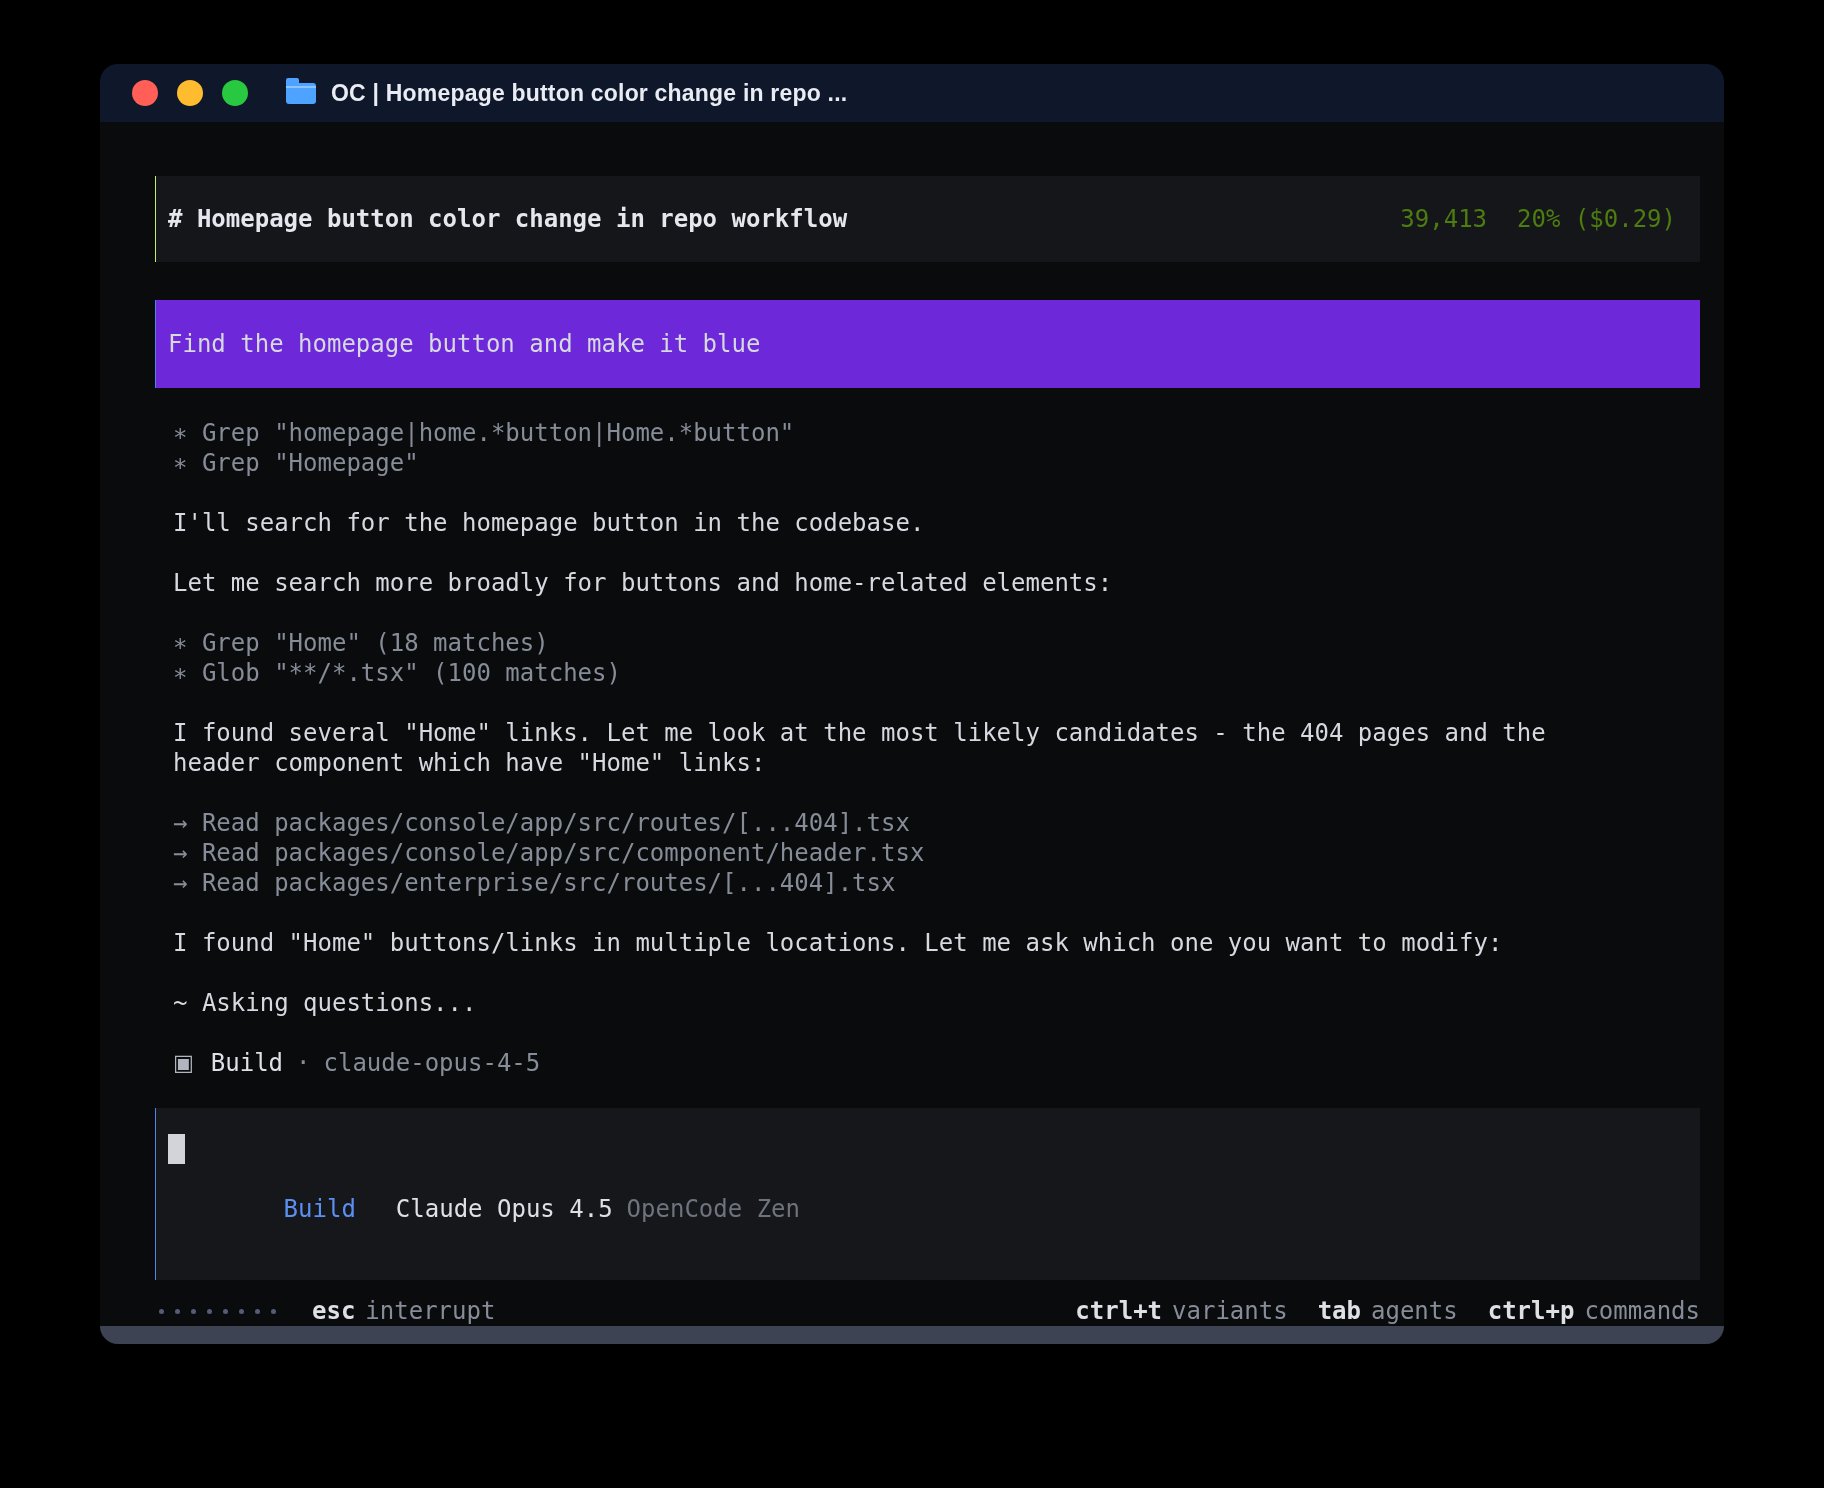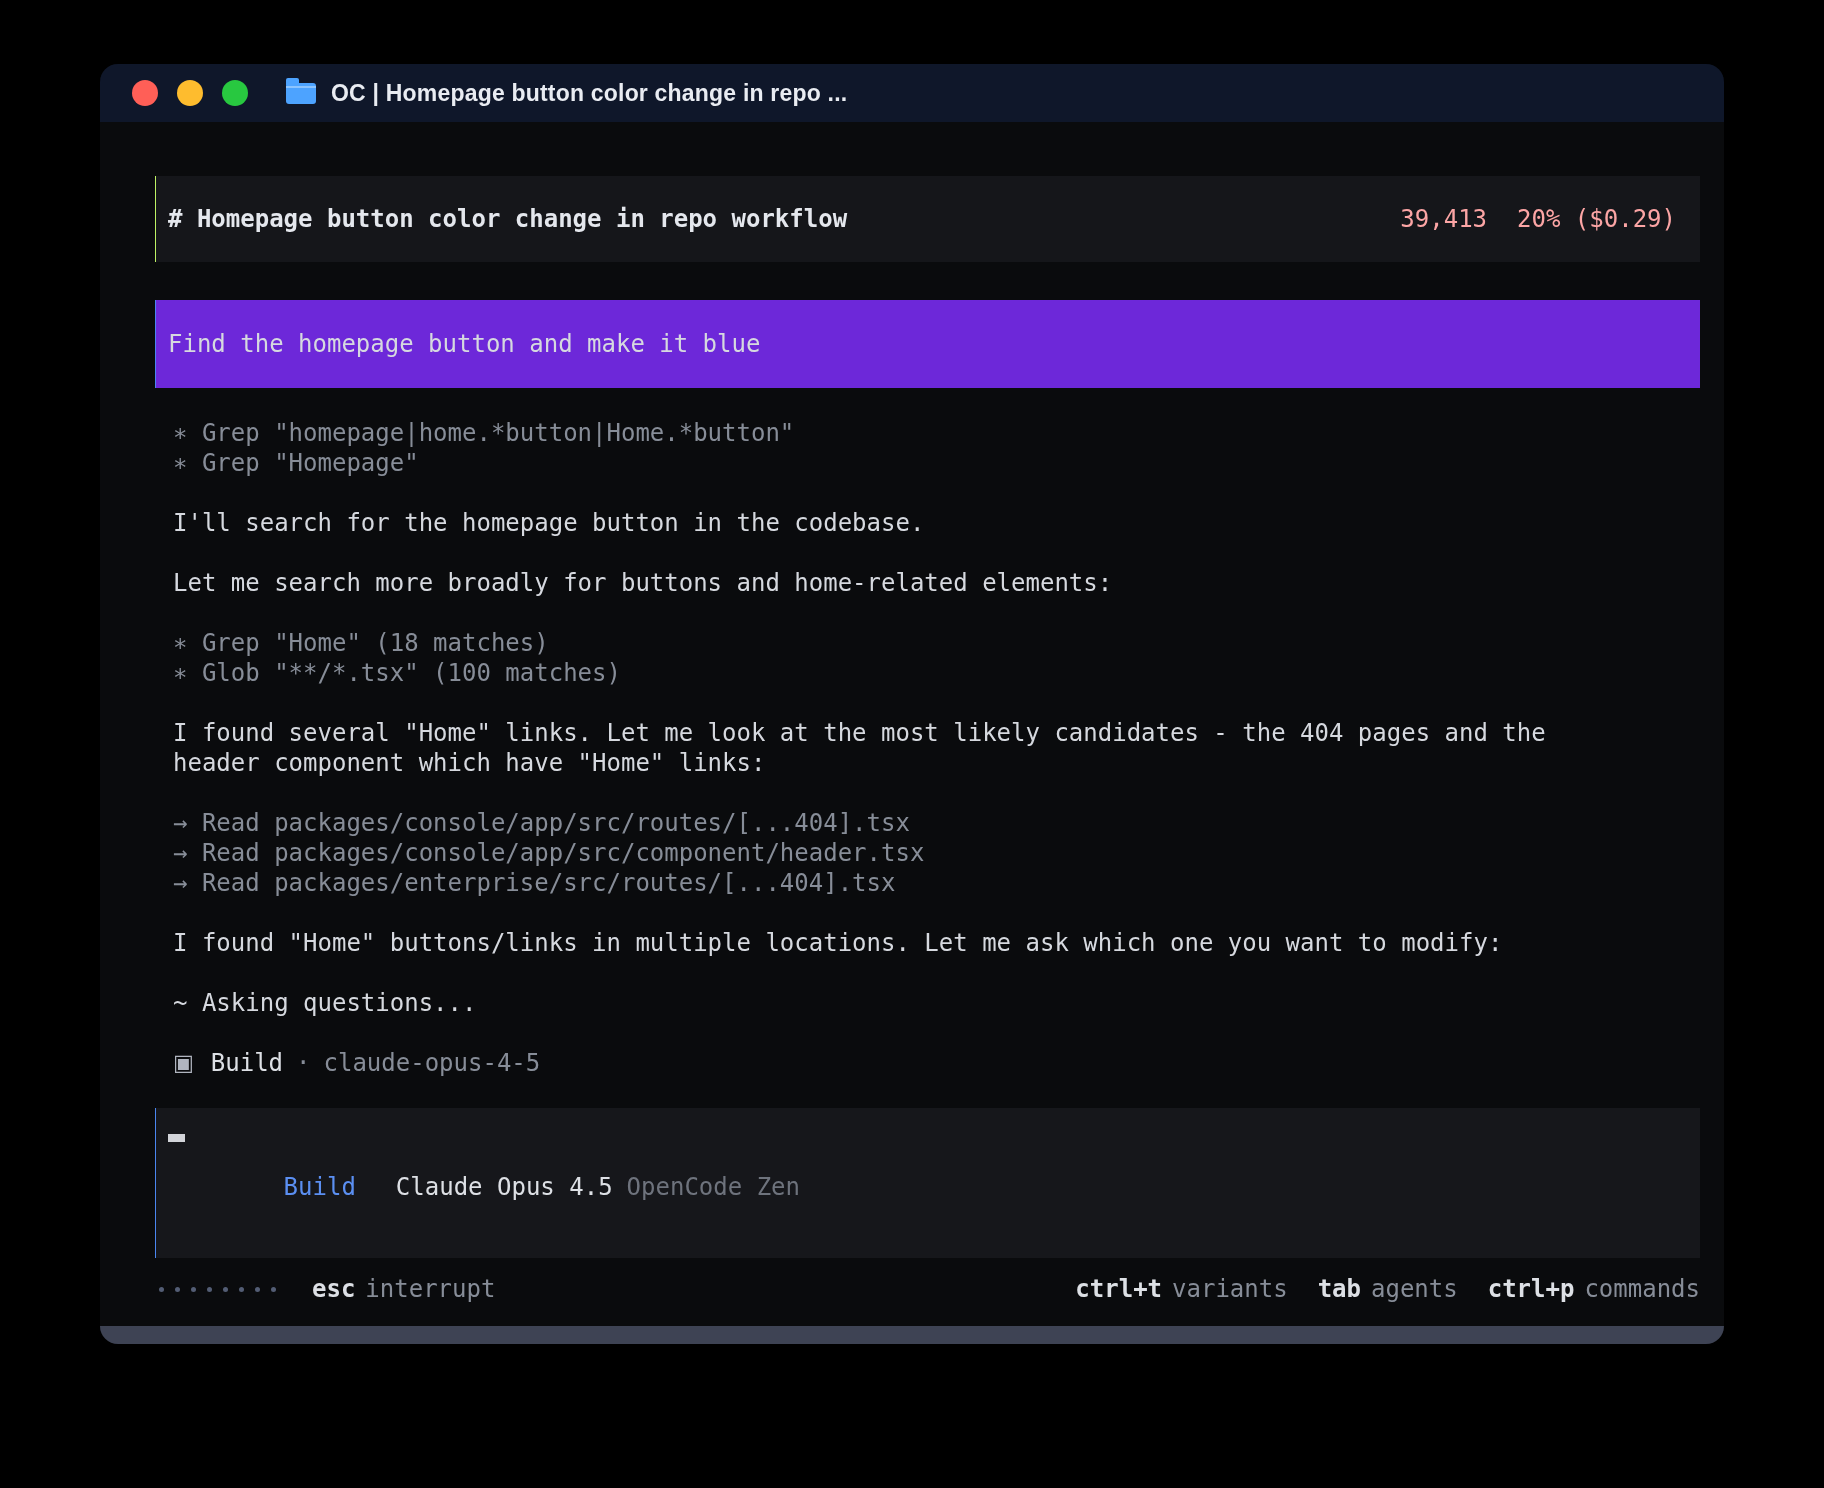--- a/index.html
+++ b/index.html
@@ -30,40 +30,40 @@
 
   
   .terminal { flex:1; background:#0a0b0d; padding:54px 24px 0 55px;
               font-size:24px; line-height:30px; color:#d6d9df; overflow:hidden; }
 
   .block { border-left:1px solid #bef264; background:#15161a; display:flex;
            align-items:center; padding:0 24px 0 12px; }
 
   .block.header { height:86px; justify-content:space-between; }
   .hdr-title { font-weight:700; color:#e4e7ed; white-space:pre; }
-  .hdr-stats { color:#fca5a5; white-space:pre;text-align:right; }
+  .hdr-stats { color:#4d7c0f; white-space:pre;text-align:right; }
   .hdr-stats .ctx { margin-left:30px; }
 
   .block.user { margin-top:38px; height:88px; border-left-color:#4a86f0;
                 background:#6d28d9; color:#d6d9df; white-space:pre; }
 
   .msg { margin-top:30px; padding-left:18px; }
   .line { height:30px; line-height:30px; white-space:pre; }
   .msg.text .line { color:#d6d9df; }
   .msg.tool .line { color:#878d98; }
 
   .status-row { margin-top:30px; padding-left:18px; height:30px; display:flex;
                 align-items:center; white-space:pre; }
   .status-icon { color:#b0b5bf; font-size:22px; margin-right:17px;
                  font-family:"DejaVu Sans","DejaVu Sans Mono",monospace; }
   .status-agent { color:#dde0e5; margin-right:13px; }
   .status-sep { color:#878d98; margin-right:13px; }
   .status-model { color:#878d98; }
 
-  .block.input { margin-top:30px; height:150px; border-left-color:#4a86f0;
+  .block.input { margin-top:30px; height:172px; border-left-color:#4a86f0;
                  background:#16171b; flex-direction:column; align-items:flex-start;
                  justify-content:space-between; padding:26px 24px 26px 12px; }
   .cursor { width:17px; height:32px; background:#d2d4d9; }
   .model-row { white-space:pre; }
   .model-row .agent { color:#5b8ff2; margin-right:40px; }
   .model-row .model { color:#dde0e5; margin-right:14px; }
   .model-row .provider { color:#6e737d; }
 
   .footer { margin-top:16px; height:30px; display:flex; align-items:center;
             justify-content:space-between; padding-left:4px; }

